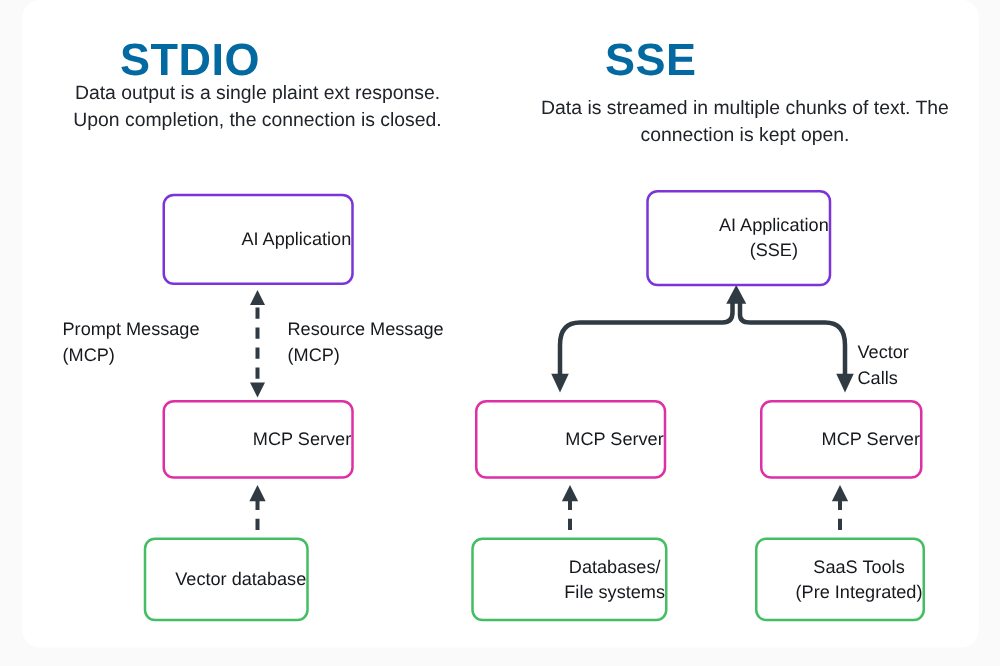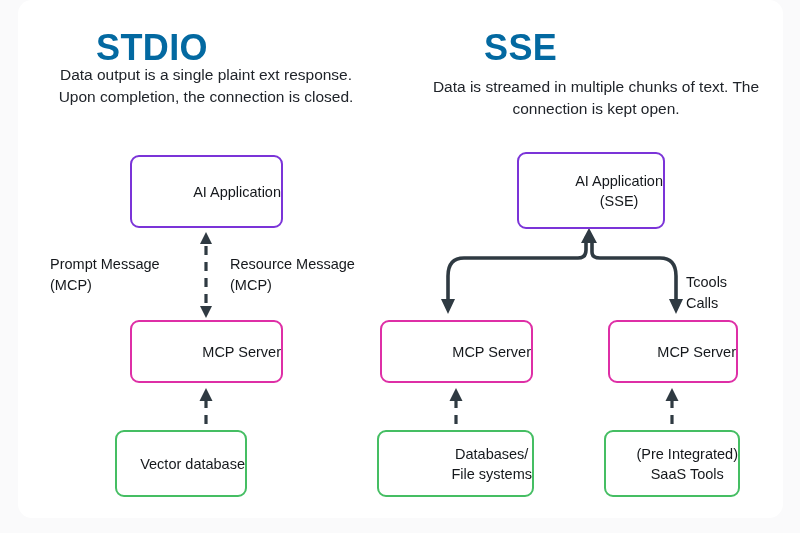--- a/index.html
+++ b/index.html
@@ -182,23 +182,23 @@
 
   <div class="node green" style="left:377px; top:430px; width:157px; height:67px;">
     <div>
       <div>Databases/</div>
       <div>File systems</div>
     </div>
   </div>
 
   <div class="node green" style="left:604px; top:430px; width:136px; height:67px;">
     <div>
+      <div>SaaS Tools</div>
       <div>(Pre Integrated)</div>
-      <div>SaaS Tools</div>
     </div>
   </div>
 
   <div class="edge-label" style="left:686px; top:272px; width:80px; text-align:left;">
-    <div>Tcools</div>
+    <div>Vector</div>
     <div>Calls</div>
   </div>
 
 </div>
 
 </body></html>

